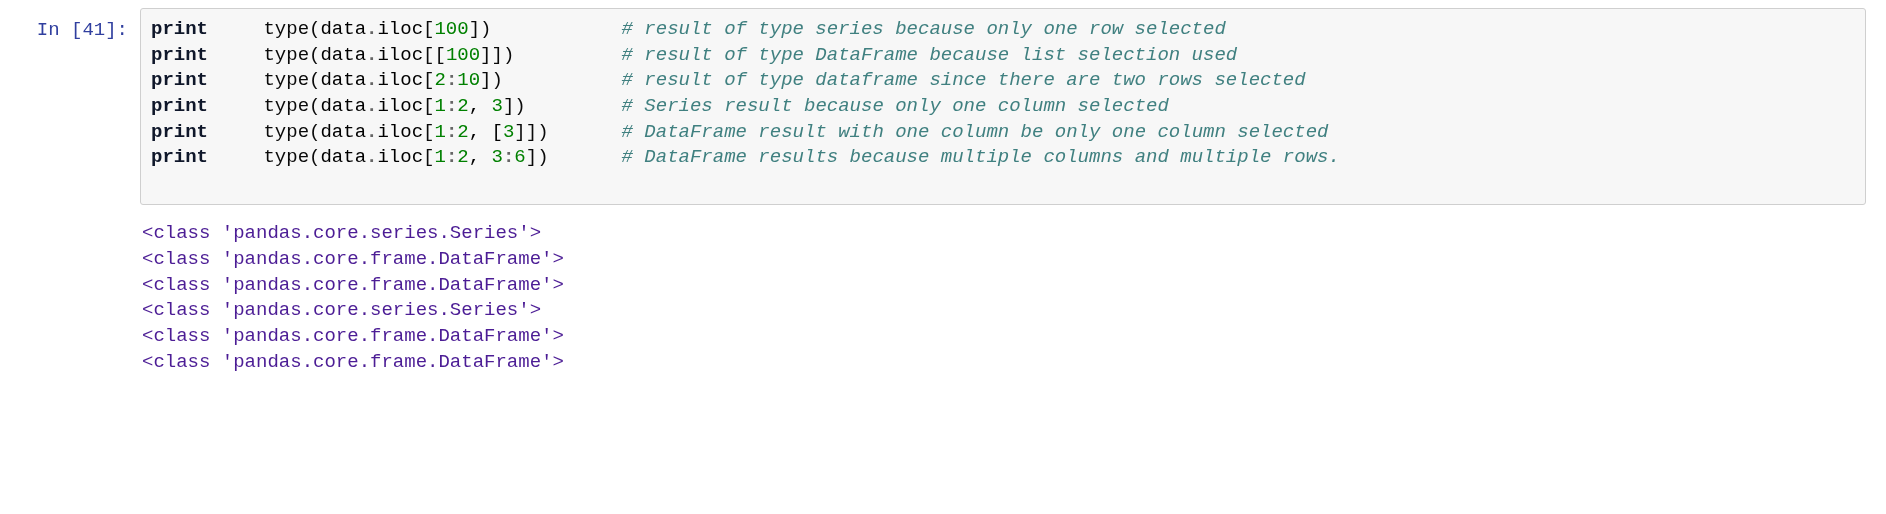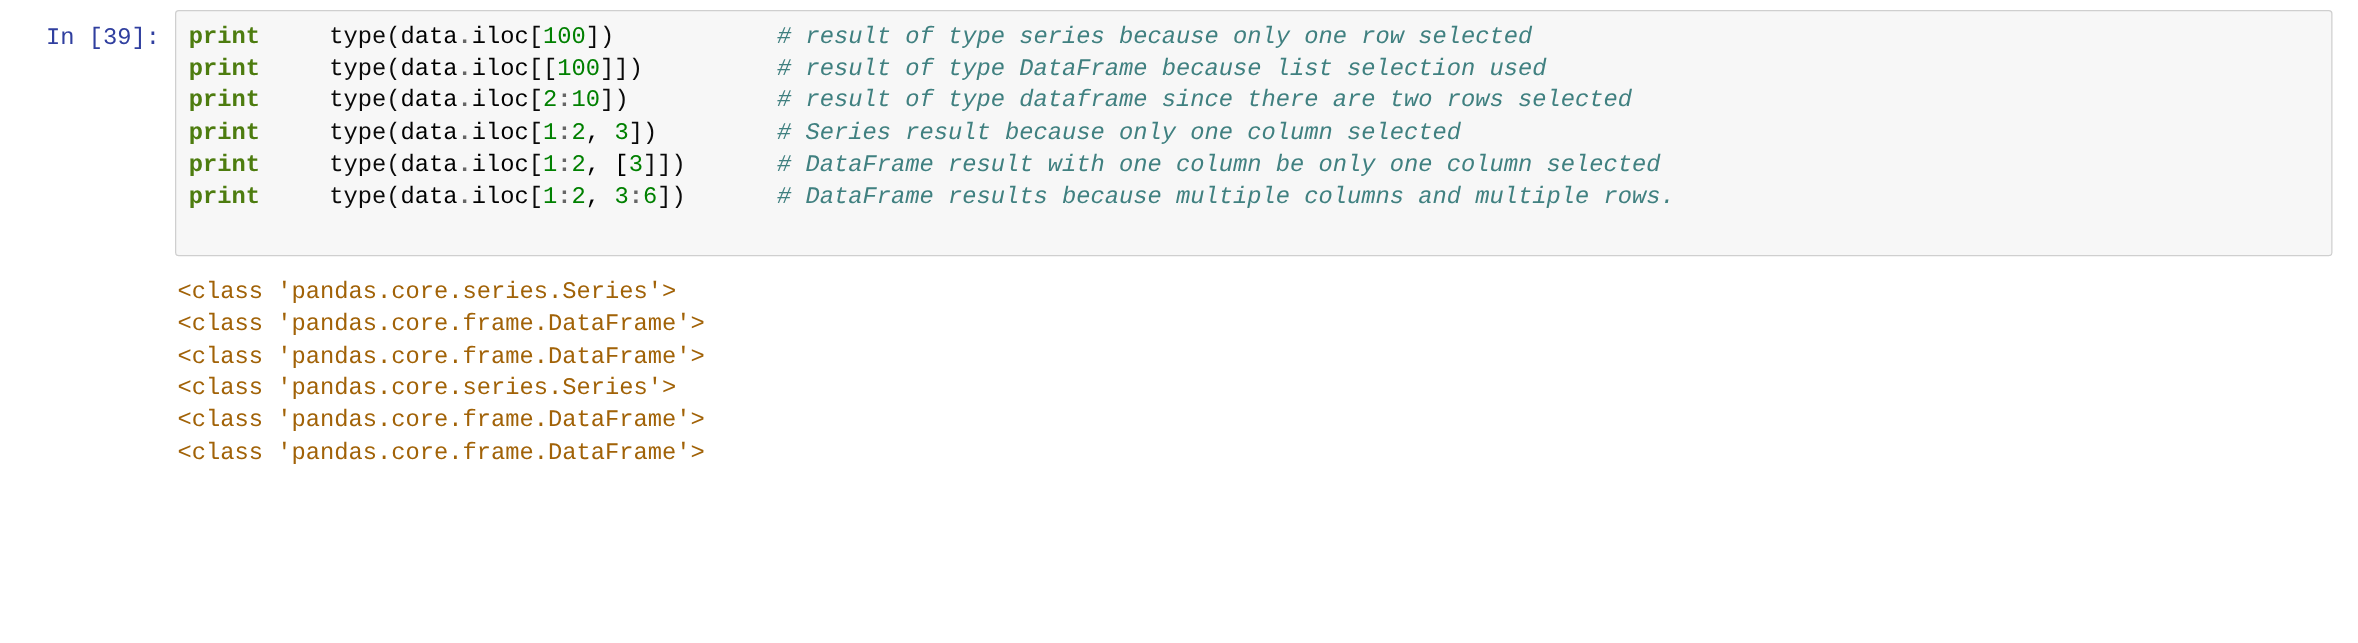--- a/index.html
+++ b/index.html
@@ -29,21 +29,21 @@
       border: 1px solid #cfcfcf;
       border-radius: 3px;
       background: #f7f7f7;
       padding: 8px 10px;
     }
     .code-line {
       white-space: pre;
       font-family: Menlo, Monaco, Consolas, "Courier New", monospace;
     }
     .kw {
-      color: #4d7c0f;
+      color: #0f172a;
       font-weight: bold;
     }
     .call {
       color: #0a0a0a;
       margin-left: 44px;
     }
     .paren, .dot {
       color: #0a0a0a;
     }
     .num {
@@ -63,29 +63,29 @@
       padding: 4px 20px 4px 20px;
     }
     .output-area {
       flex: 1;
       padding: 4px 2px;
       font-family: Menlo, Monaco, Consolas, "Courier New", monospace;
       background: #fff;
     }
     .output-line {
       white-space: pre;
-      color: #a16207;
+      color: #4c1d95;
     }
   </style>
 </head>
 <body>
 
 <div class="cell">
   <div class="prompt-col">
-    <div class="prompt">In [39]:</div>
+    <div class="prompt">In [41]:</div>
   </div>
   <div class="input-area">
     <div class="code-line"><span class="kw">print</span><span> </span><span class="call">type</span><span class="paren">(</span><span>data</span><span class="op">.</span><span>iloc</span><span class="paren">[</span><span class="num">100</span><span class="paren">]</span><span class="paren">)</span><span>          </span><span class="comment"># result of type series because only one row selected</span></div>
     <div class="code-line"><span class="kw">print</span><span> </span><span class="call">type</span><span class="paren">(</span><span>data</span><span class="op">.</span><span>iloc</span><span class="paren">[[</span><span class="num">100</span><span class="paren">]]</span><span class="paren">)</span><span>        </span><span class="comment"># result of type DataFrame because list selection used</span></div>
     <div class="code-line"><span class="kw">print</span><span> </span><span class="call">type</span><span class="paren">(</span><span>data</span><span class="op">.</span><span>iloc</span><span class="paren">[</span><span class="num">2</span><span class="op">:</span><span class="num">10</span><span class="paren">]</span><span class="paren">)</span><span>         </span><span class="comment"># result of type dataframe since there are two rows selected</span></div>
     <div class="code-line"><span class="kw">print</span><span> </span><span class="call">type</span><span class="paren">(</span><span>data</span><span class="op">.</span><span>iloc</span><span class="paren">[</span><span class="num">1</span><span class="op">:</span><span class="num">2</span><span>, </span><span class="num">3</span><span class="paren">]</span><span class="paren">)</span><span>       </span><span class="comment"># Series result because only one column selected</span></div>
     <div class="code-line"><span class="kw">print</span><span> </span><span class="call">type</span><span class="paren">(</span><span>data</span><span class="op">.</span><span>iloc</span><span class="paren">[</span><span class="num">1</span><span class="op">:</span><span class="num">2</span><span>, [</span><span class="num">3</span><span class="paren">]]</span><span class="paren">)</span><span>     </span><span class="comment"># DataFrame result with one column be only one column selected</span></div>
     <div class="code-line"><span class="kw">print</span><span> </span><span class="call">type</span><span class="paren">(</span><span>data</span><span class="op">.</span><span>iloc</span><span class="paren">[</span><span class="num">1</span><span class="op">:</span><span class="num">2</span><span>, </span><span class="num">3</span><span class="op">:</span><span class="num">6</span><span class="paren">]</span><span class="paren">)</span><span>     </span><span class="comment"># DataFrame results because multiple columns and multiple rows.</span></div>
     <div class="code-line"> </div>
   </div>

